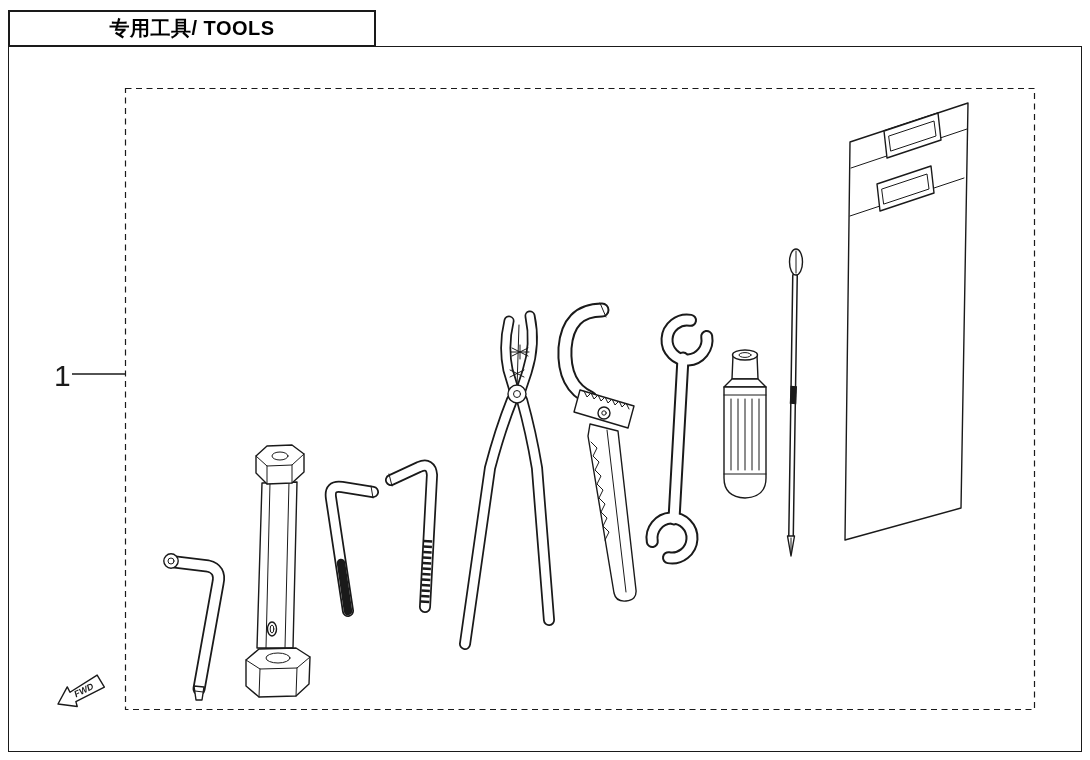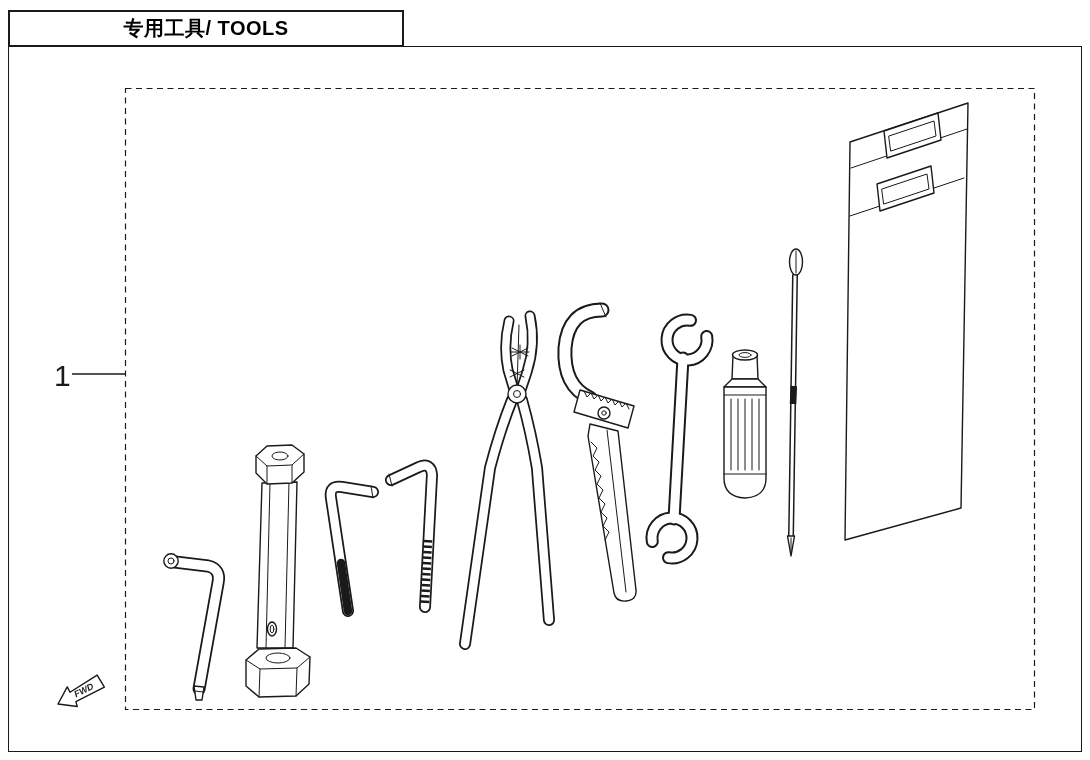--- a/index.html
+++ b/index.html
@@ -1,18 +1,18 @@
 <!DOCTYPE html>
 <html><head>
 <meta charset="utf-8">
 <style>
   *{margin:0;padding:0;box-sizing:border-box}
   html,body{width:1090px;height:760px;background:#fff;font-family:"Liberation Sans",sans-serif;overflow:hidden}
   .page{position:absolute;left:0;top:0;width:1090px;height:760px;background:#fff}
-  .title-box{position:absolute;left:8px;top:10px;width:396px;height:37px;border:2px solid #1a1a1a;display:flex;align-items:center;justify-content:center;background:#fff}
+  .title-box{position:absolute;left:8px;top:10px;width:368px;height:37px;border:2px solid #1a1a1a;display:flex;align-items:center;justify-content:center;background:#fff}
   .title{font-size:20px;font-weight:bold;color:#000;letter-spacing:.5px;white-space:nowrap}
   .main-frame{position:absolute;left:8px;top:46px;width:1074px;height:706px;border:1.5px solid #1a1a1a;background:#fff}
   .art{position:absolute;left:0;top:0;width:1090px;height:760px}
   
   .o{fill:none;stroke:#1a1a1a;stroke-linecap:round;stroke-linejoin:round}
   .i{fill:none;stroke:#ffffff;stroke-linecap:round;stroke-linejoin:round}
   .f{fill:#ffffff;stroke:#1a1a1a;stroke-width:1.4;stroke-linejoin:round}
   .t{fill:none;stroke:#1a1a1a;stroke-width:1;stroke-linecap:round}
   text{font-family:"Liberation Sans",sans-serif;fill:#1a1a1a}
 </style>

